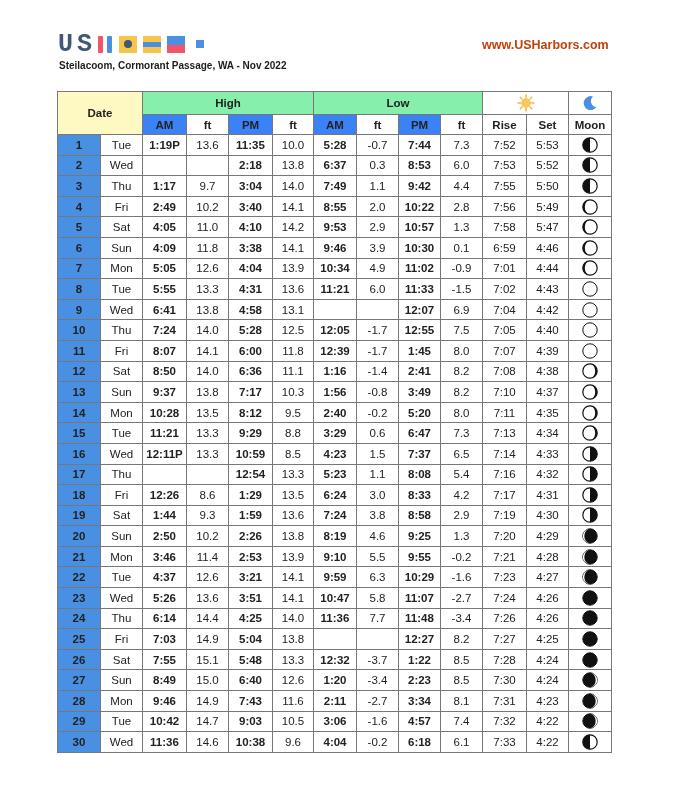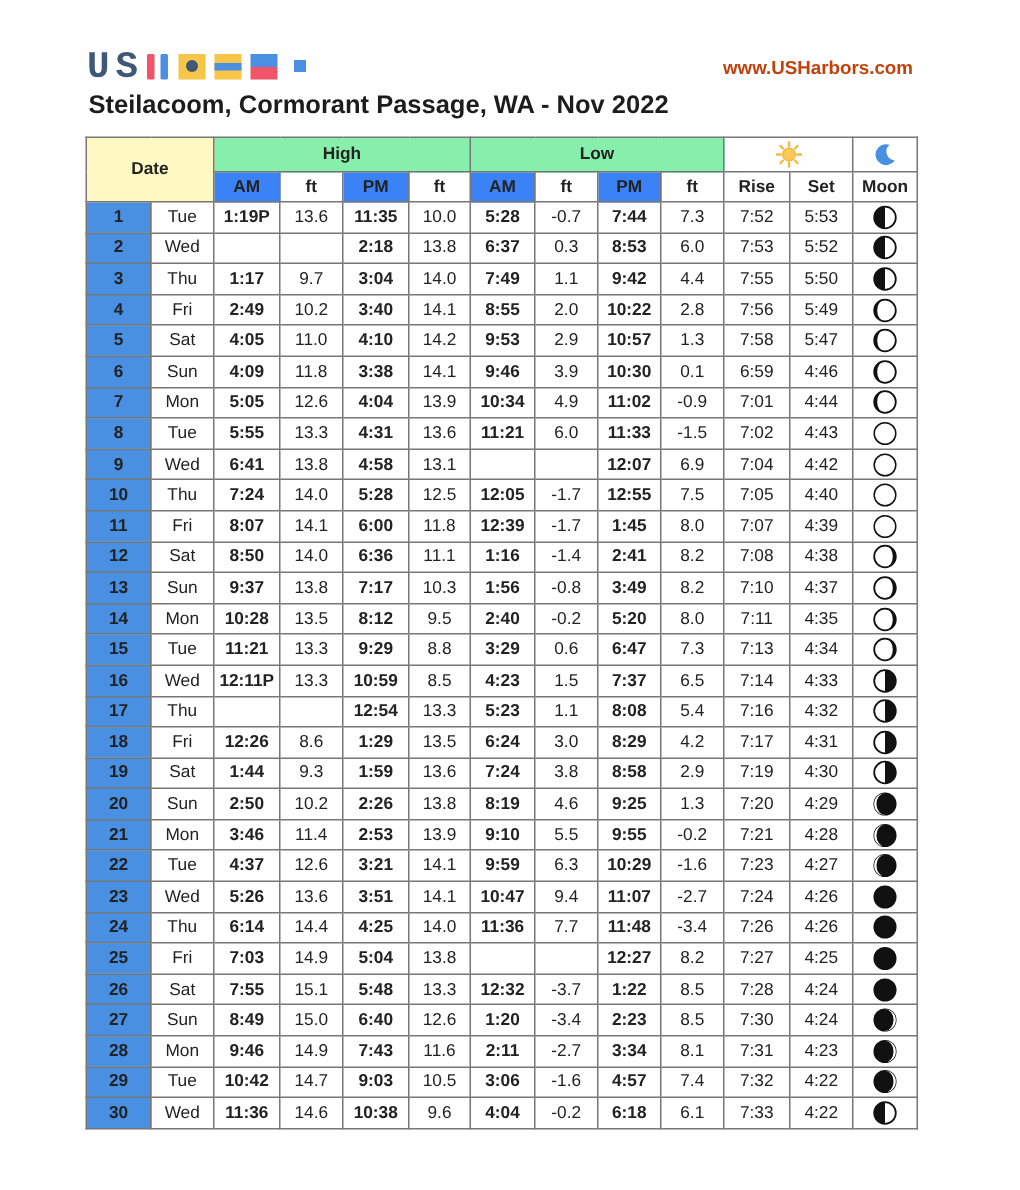--- a/index.html
+++ b/index.html
@@ -10,21 +10,21 @@
   .flags { display: flex; align-items: center; margin-left: 2px; }
   .flag-bar { width: 5px; height: 17px; margin-right: 4px; border-radius: 1px; }
   .flag-box { width: 18px; height: 17px; margin-left: 3px; margin-right: 3px; position: relative; }
   .flag-dot-box { background: #f7c548; }
   .flag-dot-box .dot { position: absolute; left: 5px; top: 4px; width: 8px; height: 8px; border-radius: 50%; background: #3f5877; }
   .flag-stripe { background: #f7c548; }
   .flag-stripe .stripe { position: absolute; left: 0; top: 6px; width: 18px; height: 5px; background: #4a90e2; }
   .flag-split { background: linear-gradient(#4a90e2 50%, #f2546a 50%); }
   .flag-small { width: 8px; height: 8px; background: #4a90e2; margin-left: 8px; }
   .website { position: absolute; left: 482px; top: 38px; font-size: 12.5px; font-weight: bold; color: #c2410c; }
-  .subtitle { position: absolute; left: 59px; top: 60px; font-size: 17px; font-weight: bold; color: #1c1c1c; }
+  .subtitle { position: absolute; left: 59px; top: 60px; font-size: 10px; font-weight: bold; color: #1c1c1c; }
 
   table.tides { position: absolute; left: 57px; top: 91px; border-collapse: collapse; table-layout: fixed; width: 554px; }
   table.tides td, table.tides th { border: 1px solid #777; padding: 0; text-align: center; font-size: 11.5px; color: #222; }
   table.tides th { font-weight: bold; }
   .h1 th { height: 22px; }
   .h2 th { height: 19px; }
   .band { background: #86efac; font-size: 12px; }
   .amcell { background: #3b82f6; }
   .date-head { background: #fef9c3; font-size: 12px; }
   table.tides tbody td { height: 19.6px; }
@@ -449,21 +449,21 @@
       </tr>
       <tr>
         <td class="daynum">18</td>
         <td>Fri</td>
         <td class="tm">12:26</td>
         <td class="ft">8.6</td>
         <td class="tm">1:29</td>
         <td class="ft">13.5</td>
         <td class="tm">6:24</td>
         <td class="ft">3.0</td>
-        <td class="tm">8:29</td>
+        <td class="tm">8:33</td>
         <td class="ft">4.2</td>
         <td class="sun">7:17</td>
         <td class="sun">4:31</td>
         <td>
           <svg class="moon-svg" width="18" height="18" viewBox="0 0 18 18">
             <circle cx="9" cy="9" r="7.2" fill="#fff" stroke="#111" stroke-width="1.2"></circle>
                  <path d="M9 1.7999999999999998 A7.2 7.2 0 0 1 9 16.2 Z" fill="#111"></path>
           </svg>
         </td>
       </tr>
@@ -548,21 +548,21 @@
         </td>
       </tr>
       <tr>
         <td class="daynum">23</td>
         <td>Wed</td>
         <td class="tm">5:26</td>
         <td class="ft">13.6</td>
         <td class="tm">3:51</td>
         <td class="ft">14.1</td>
         <td class="tm">10:47</td>
-        <td class="ft">9.4</td>
+        <td class="ft">5.8</td>
         <td class="tm">11:07</td>
         <td class="ft">-2.7</td>
         <td class="sun">7:24</td>
         <td class="sun">4:26</td>
         <td>
           <svg class="moon-svg" width="18" height="18" viewBox="0 0 18 18">
             <circle cx="9" cy="9" r="7.2" fill="#111" stroke="#111" stroke-width="1"></circle>
           </svg>
         </td>
       </tr>

